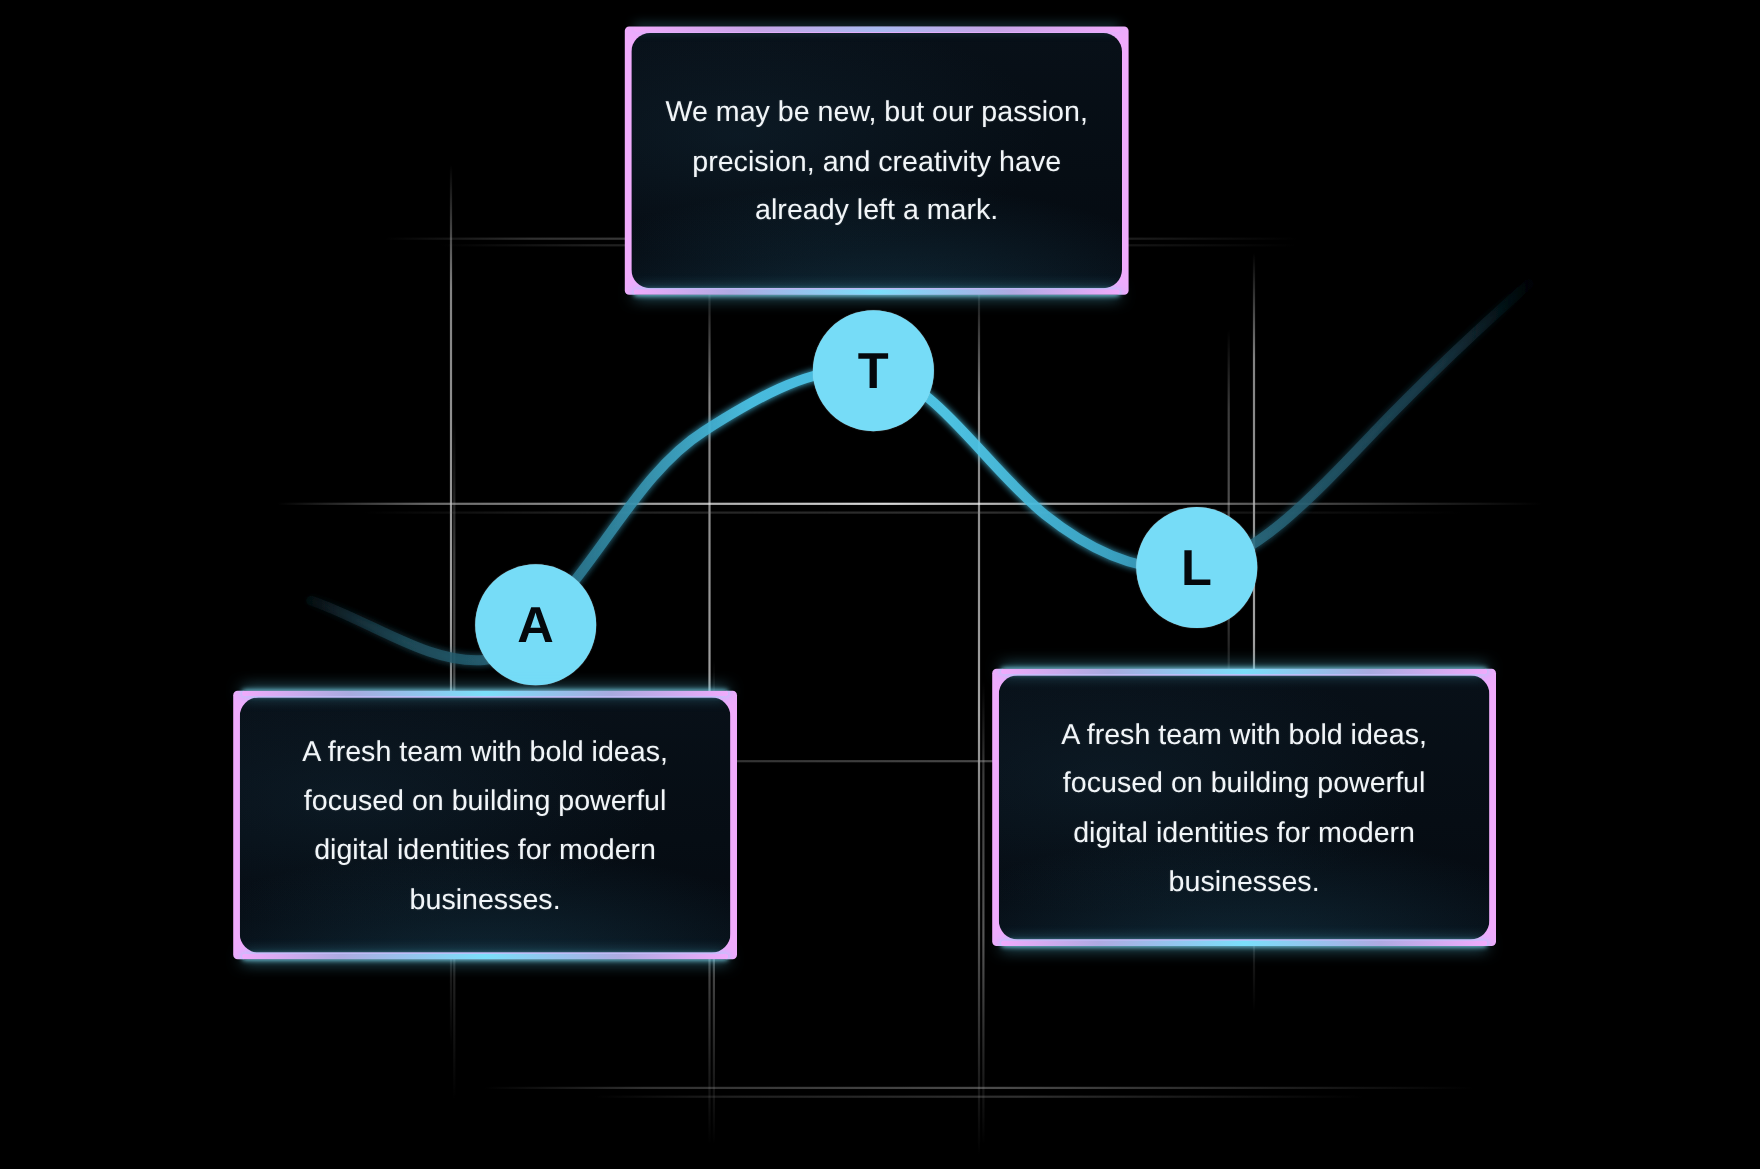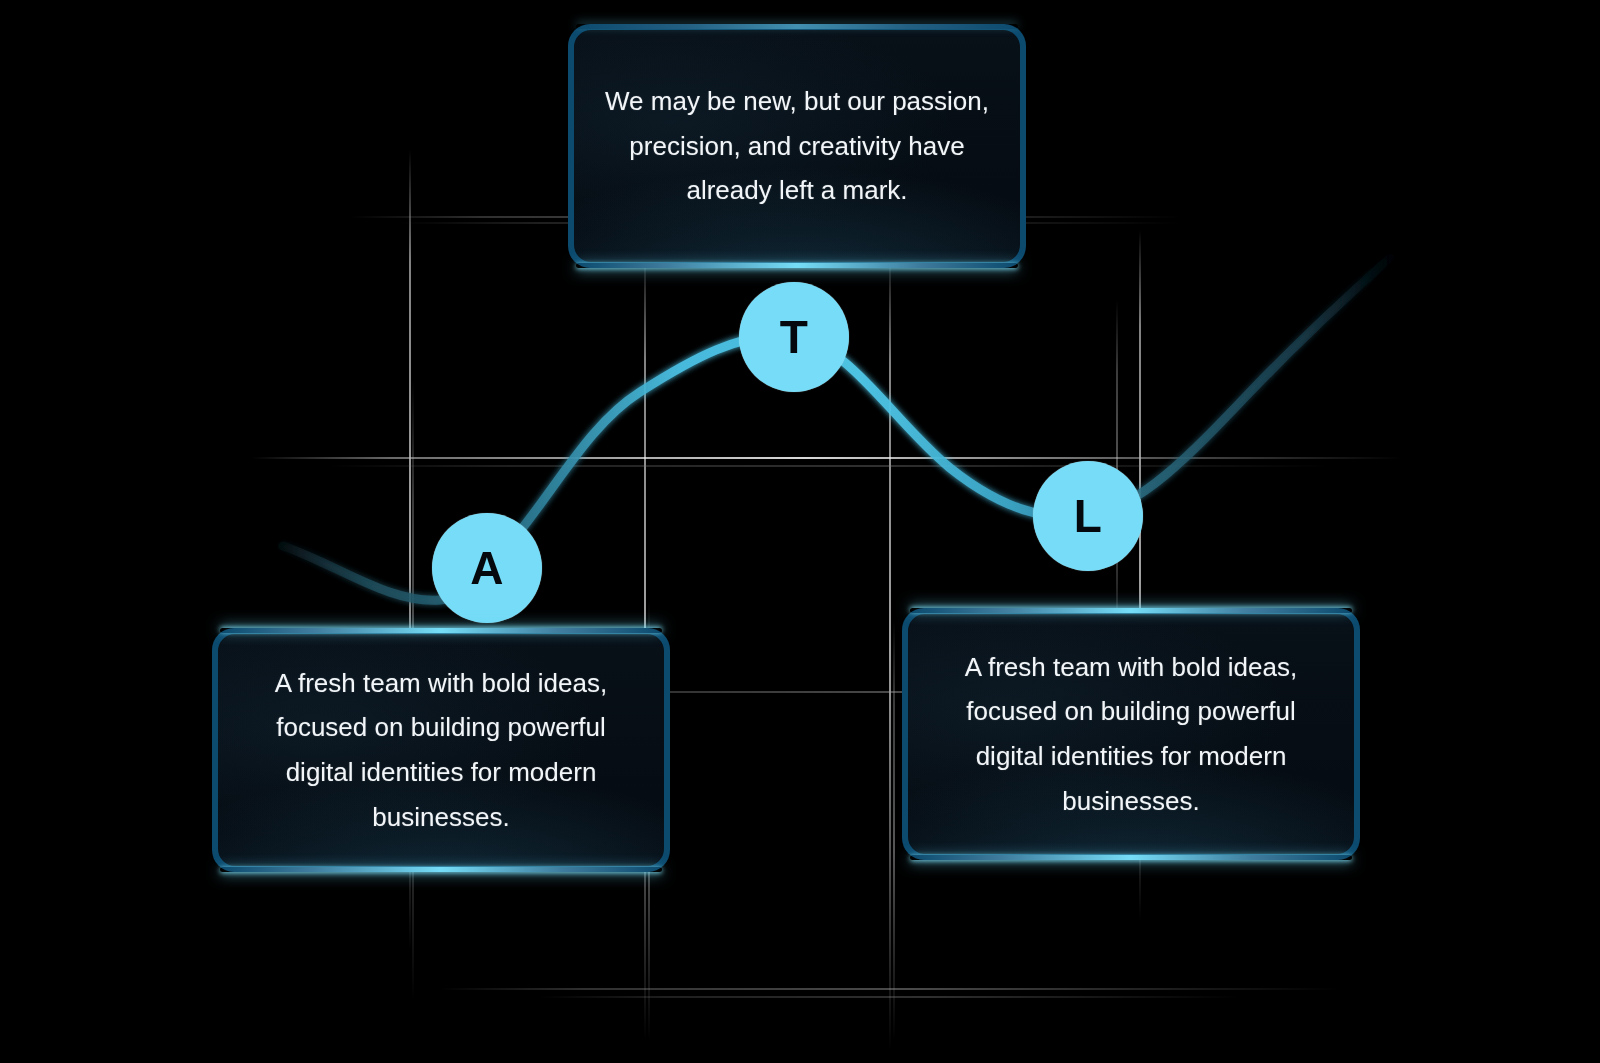--- a/index.html
+++ b/index.html
@@ -21,22 +21,22 @@
   #curve-svg{position:absolute;left:0;top:0;width:1600px;height:1063px;}
 
   
   .node{position:absolute;border-radius:50%;background:#76dcf7;
         display:flex;align-items:center;justify-content:center;
         color:#05080c;font-weight:bold;letter-spacing:.5px;
         box-shadow:0 0 1px rgba(255,255,255,.55);}
   .node span{line-height:1;}
 
   
-  .card{position:absolute;border-radius:22px;padding:6px;
-        background:#0c4a6e;
+  .card{position:absolute;border-radius:4px;padding:6px;
+        background:#f0abfc;
         box-sizing:border-box;}
   .card .inner{position:relative;width:100%;height:100%;border-radius:17px;
       background:
         radial-gradient(120% 90% at 50% 115%, rgba(46,123,156,.30) 0%, rgba(8,18,28,0) 62%),
         radial-gradient(90% 70% at 22% 40%, rgba(24,52,70,.30) 0%, rgba(6,13,20,0) 70%),
         linear-gradient(180deg,#081018 0%,#060d14 55%,#050a11 100%);
       display:flex;align-items:center;justify-content:center;
       overflow:hidden;box-sizing:border-box;padding:0 26px;}
   .card p{margin:0;text-align:center;color:#f2f6f9;
           font-size:26px;line-height:1.72;font-weight:400;

